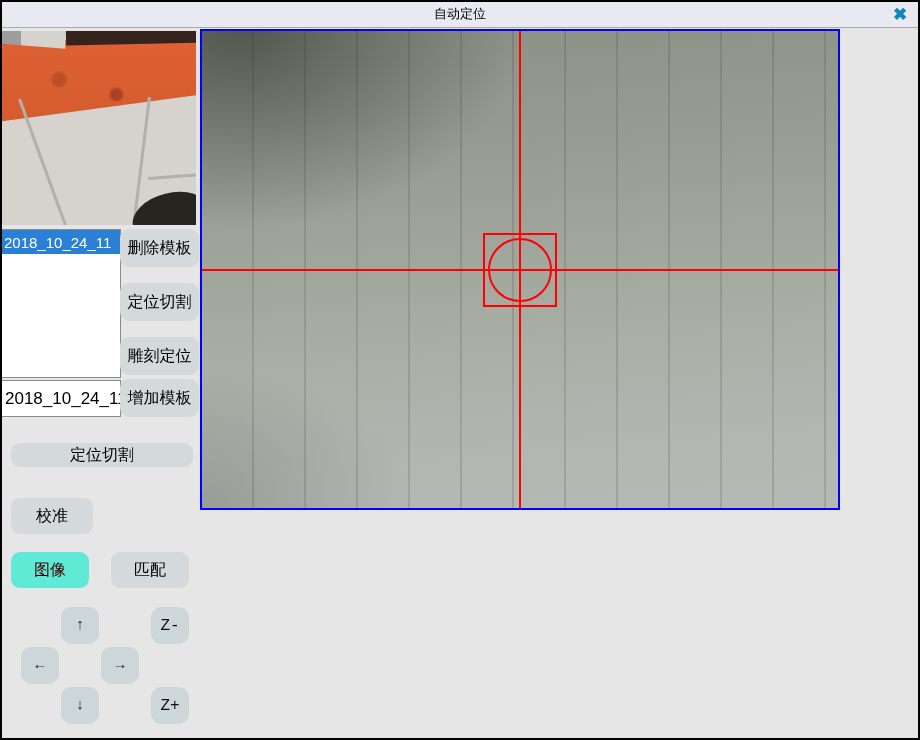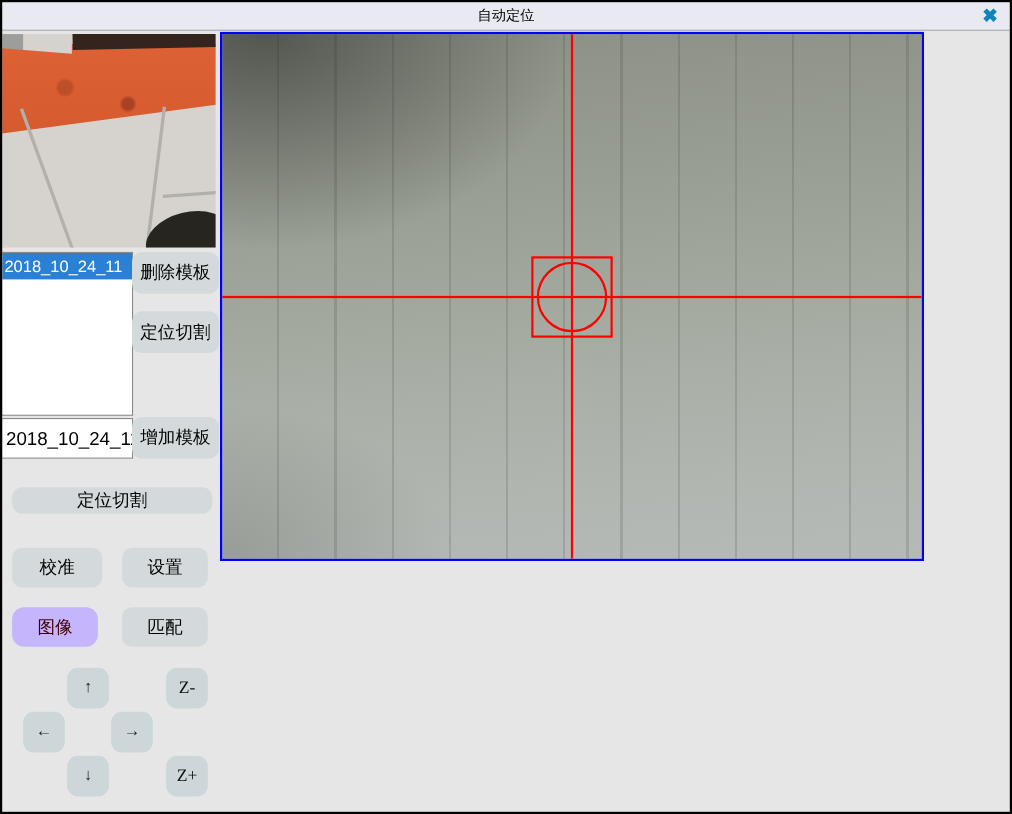--- a/index.html
+++ b/index.html
@@ -59,23 +59,23 @@
   .list-item { height:24px; display:flex; align-items:center; padding-left:2px;
                font-size:15px; white-space:nowrap; cursor:pointer; }
   .list-item.selected { background:#2a80d5; color:#fff; }
   .name-field { position:absolute; left:1px; top:380px; width:120px; height:37px;
                 border:1px solid #8a8a8a; background:#fff; font-size:17px; padding-left:3px;
                 font-family:"Liberation Sans", sans-serif; color:#000; }
 
   
   .btn { position:absolute; display:flex; align-items:center; justify-content:center;
          background:#d4dadb; border:none; border-radius:9px; font-size:16px; color:#000;
-         cursor:pointer; font-family:Liberation Serif, serif; }
+         cursor:pointer; font-family:Liberation Mono, monospace; }
   .tpl-btn { left:120px; width:79px; height:38px; }
-  .btn-red { background:#c4b5fd; color:#420000;border-radius:11px; }
+  .btn-red { background:#5eead4; color:#420000; }
   .jog { background:#cdd7da; border-radius:10px; width:38px; height:37px; font-size:15px; color:#222; }
   .jog-z { font-size:16px; color:#111; }
 </style>
 </head>
 <body>
 
 <div class="window">
 
   <div class="titlebar">
     <span class="title">自动定位</span>
@@ -100,25 +100,25 @@
   </div>
 
   <div class="listbox">
     <div class="list-item selected">2018_10_24_11</div>
   </div>
 
   <input class="name-field" type="text" value="2018_10_24_11" style="">
 
   <button class="btn tpl-btn" style="top:229px;">删除模板</button>
   <button class="btn tpl-btn" style="top:283px;">定位切割</button>
+  <button class="btn tpl-btn" style="top:337px;">雕刻定位</button>
   <button class="btn tpl-btn" style="top:379px;">增加模板</button>
 
   <button class="btn" style="left:11px; top:443px; width:182px; height:24px;">定位切割</button>
   <button class="btn" style="left:11px; top:498px; width:82px; height:36px;">校准</button>
-  <button class="btn" style="left:111px; top:498px; width:78px; height:36px;">设置</button>
   <button class="btn btn-red" style="left:11px; top:552px; width:78px; height:36px;">图像</button>
   <button class="btn" style="left:111px; top:552px; width:78px; height:36px;">匹配</button>
 
   <button class="btn jog" style="left:61px;  top:607px;">↑</button>
   <button class="btn jog jog-z" style="left:151px; top:607px;">Z-</button>
   <button class="btn jog" style="left:21px;  top:647px;">←</button>
   <button class="btn jog" style="left:101px; top:647px;">→</button>
   <button class="btn jog" style="left:61px;  top:687px;">↓</button>
   <button class="btn jog jog-z" style="left:151px; top:687px;">Z+</button>
 

